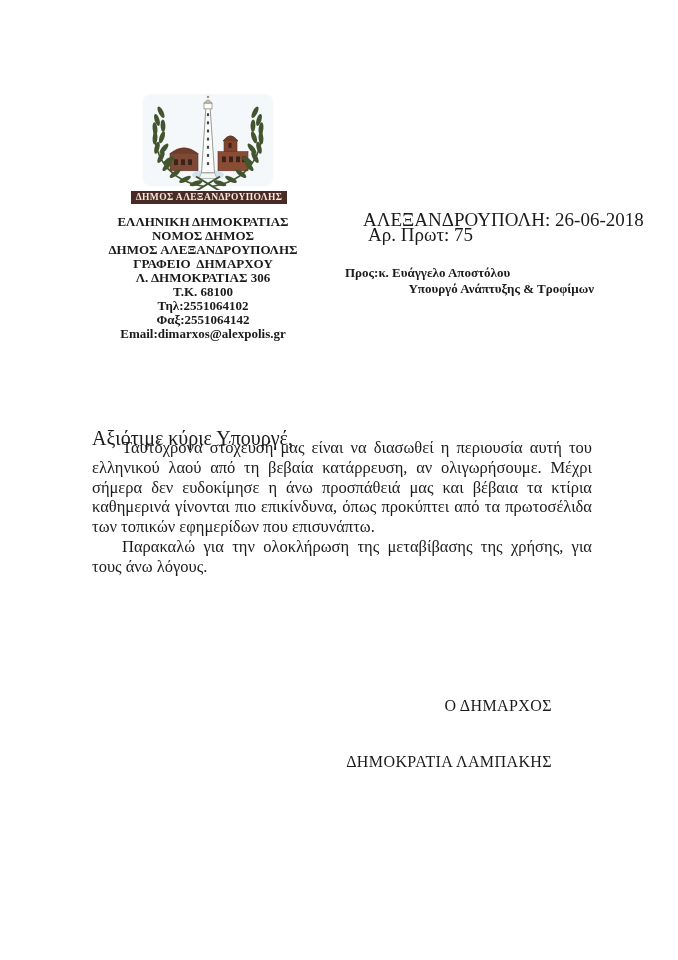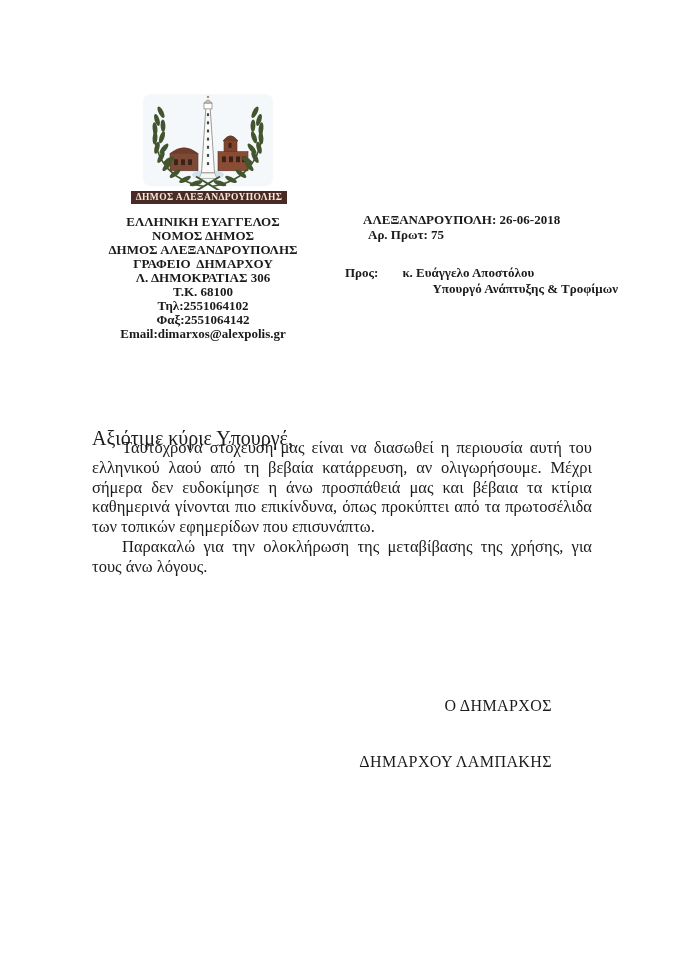--- a/index.html
+++ b/index.html
@@ -21,27 +21,27 @@
     text-align:center;line-height:13px;white-space:nowrap;
   }
   
   .sender{
     position:absolute;left:75px;top:215px;width:256px;
     text-align:center;font-weight:bold;font-size:13px;line-height:14px;
   }
   .sender-line{white-space:pre;}
   .reference{
     position:absolute;left:363px;top:212px;
-    font-weight:bold;font-size:13px;line-height:15px;white-space:nowrap;
+    font-weight:normal;font-size:19px;line-height:15px;white-space:nowrap;
   }
   .reference .protocol{padding-left:5px;}
   .recipient{
     position:absolute;left:345px;top:265px;
     font-weight:bold;font-size:13px;line-height:15.5px;
-    display:flex;gap:24px;white-space:nowrap;
+    display:flex;gap:0;white-space:nowrap;
   }
   .recipient .lines > div:nth-child(2){margin-left:30px;}
   
   .salutation{
     position:absolute;left:92px;top:396px;width:500px;
     font-size:20px;
     margin-top:31px;
   }
   .letter-body{
     position:absolute;left:92px;top:438px;width:500px;
@@ -144,21 +144,21 @@
         <use href="#leaf" transform="translate(121,45) rotate(-18)"></use>
         <use href="#leaf" transform="translate(120,33) rotate(2)"></use>
 
         <path d="M63,101 L87,86 M87,101 L63,86" fill="none" stroke="#42552e" stroke-width="2"></path>
       </g>
     </svg>
   </div>
   <div class="logo-banner">ΔΗΜΟΣ ΑΛΕΞΑΝΔΡΟΥΠΟΛΗΣ</div>
 
   <div class="sender">
-    <div class="sender-line">ΕΛΛΗΝΙΚΗ ΕΥΑΓΓΕΛΟΣ</div>
+    <div class="sender-line">ΕΛΛΗΝΙΚΗ ΔΗΜΟΚΡΑΤΙΑΣ</div>
     <div class="sender-line">ΝΟΜΟΣ ΔΗΜΟΣ</div>
     <div class="sender-line">ΔΗΜΟΣ ΑΛΕΞΑΝΔΡΟΥΠΟΛΗΣ</div>
     <div class="sender-line">ΓΡΑΦΕΙΟ  ΔΗΜΑΡΧΟΥ</div>
     <div class="sender-line">Λ. ΔΗΜΟΚΡΑΤΙΑΣ 306</div>
     <div class="sender-line">Τ.Κ. 68100</div>
     <div class="sender-line">Τηλ:2551064102</div>
     <div class="sender-line">Φαξ:2551064142</div>
     <div class="sender-line">Email:dimarxos@alexpolis.gr</div>
   </div>
 
@@ -177,16 +177,16 @@
 
   <div class="salutation">Αξιότιμε κύριε Υπουργέ,</div>
 
   <div class="letter-body">
     <p>Ταυτόχρονα στόχευσή μας είναι να διασωθεί η περιουσία αυτή του ελληνικού λαού από τη βεβαία κατάρρευση, αν ολιγωρήσουμε. Μέχρι σήμερα δεν ευδοκίμησε η άνω προσπάθειά μας και βέβαια τα κτίρια καθημερινά γίνονται πιο επικίνδυνα, όπως προκύπτει από τα πρωτοσέλιδα των τοπικών εφημερίδων που επισυνάπτω.</p>
     <p>Παρακαλώ για την ολοκλήρωση της μεταβίβασης της χρήσης, για τους άνω λόγους.</p>
   </div>
 
   <div class="signature">
     <div class="sig-title">Ο ΔΗΜΑΡΧΟΣ</div>
-    <div class="sig-name">ΔΗΜΑΡΧΟΥ ΛΑΜΠΑΚΗΣ</div>
+    <div class="sig-name">ΔΗΜΟΚΡΑΤΙΑ ΛΑΜΠΑΚΗΣ</div>
   </div>
 
 </div>
 
 </body></html>

